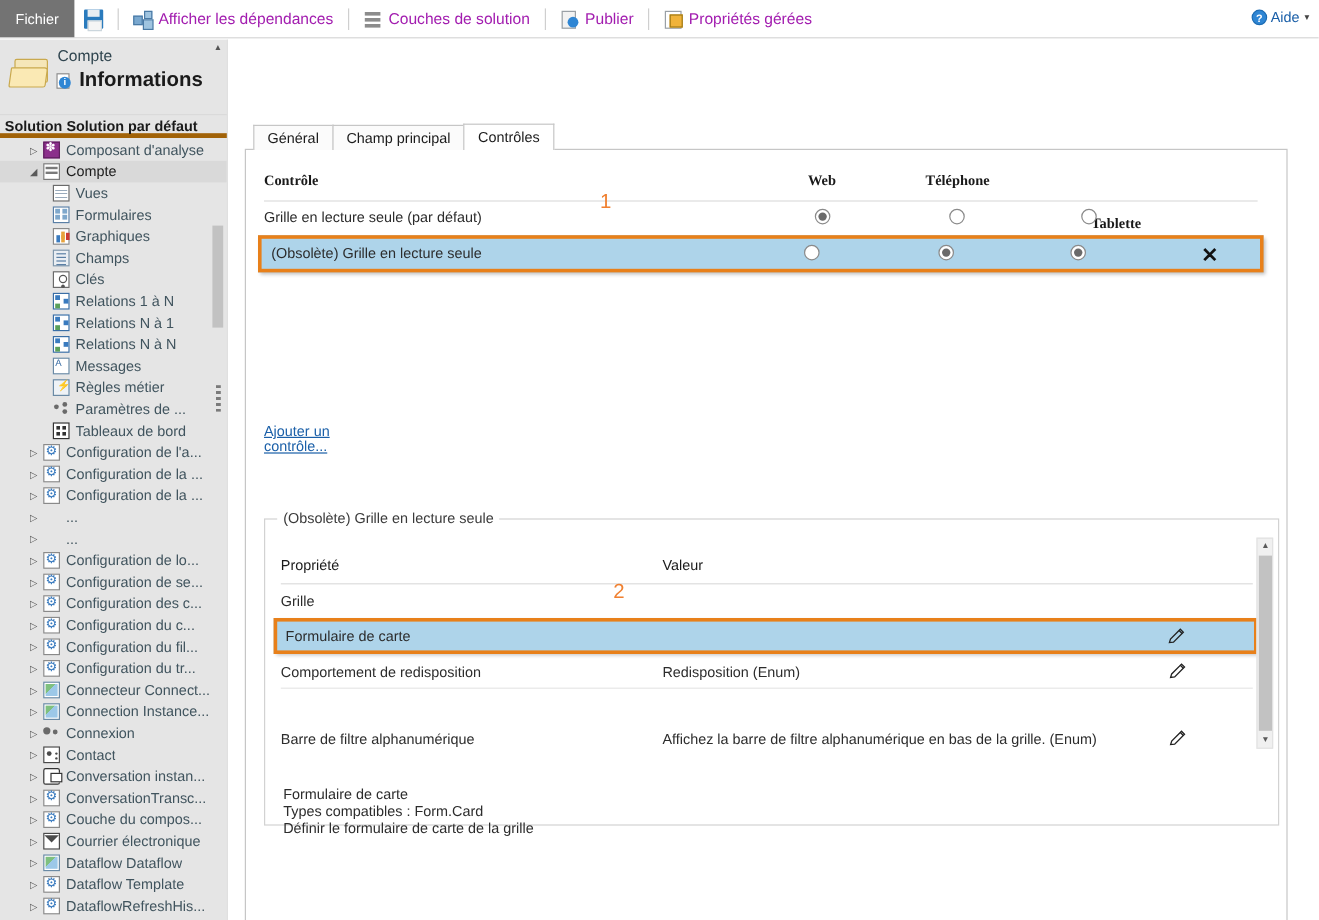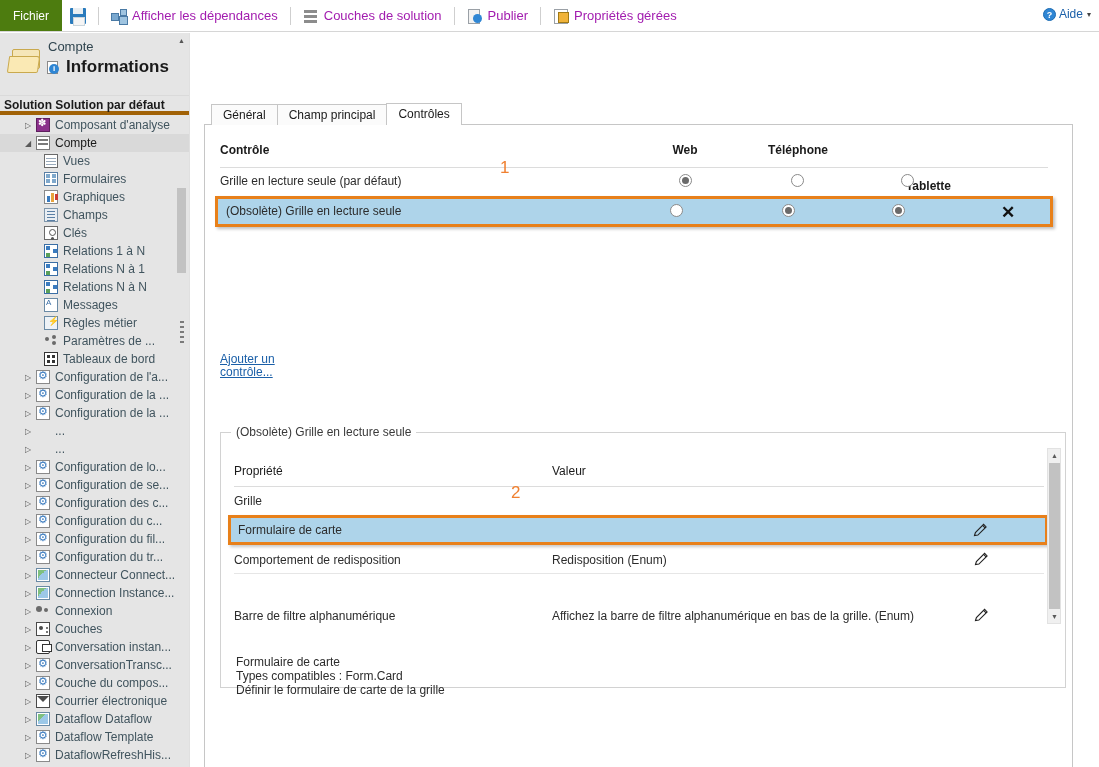--- a/index.html
+++ b/index.html
@@ -14,21 +14,21 @@
   }
   #app { position: relative; width: 1099px; height: 767px; background:#fff; }
 
   
   .ribbon {
     position: absolute; left:0; top:0; width:1099px; height:32px;
     background:#ffffff; border-bottom:1px solid #d6d6d6;
   }
   .file-tab {
     position:absolute; left:0; top:0; width:62px; height:31px;
-    background:#4d7c0f; color:#fff; font-size:12px;
+    background:#737373; color:#fff; font-size:12px;
     display:flex; align-items:center; justify-content:center;
   }
   .ribbon-items {
     position:absolute; left:66px; top:0; height:31px;
     display:flex; align-items:center;
   }
   .rb-sep { width:1px; height:18px; background:#cfcfcf; margin:0 8px; }
   .rb-item { display:flex; align-items:center; height:31px; padding:0 4px; cursor:default; }
   .rb-item .lbl { margin-left:5px; font-size:13px; color:#a21caf; white-space:nowrap; }
   .rb-icon { width:16px; height:16px; display:inline-block; position:relative; flex:0 0 16px; }
@@ -194,21 +194,21 @@
 
   .panel {
     position:absolute; left:13px; top:91px; width:869px; height:658px;
     border:1px solid #c6c6c6; background:#fff;
   }
   .panel-inner { position:absolute; left:0; top:0; right:0; bottom:0; }
 
   
   .ctl-head {
     position:absolute; left:15px; top:18px; width:828px; height:22px;
-    font-size:12px; font-weight:bold; color:#1a1a1a;
+    font-size:12px; font-weight:bold; color:#1a1a1a;font-family:Liberation Serif, serif;
   }
   .ctl-head .c-ctrl { position:absolute; left:0; top:0; }
   .ctl-head .c-web { position:absolute; left:425px; top:0; width:80px; text-align:center; }
   .ctl-head .c-tel { position:absolute; left:533px; top:0; width:90px; text-align:center; }
   .ctl-head .c-tab { position:absolute; left:645px; top:0; width:86px; text-align:right;margin-top:36px; }
 
   .hr-line { position:absolute; left:15px; width:828px; height:1px; background:#dcdcdc; }
 
   .ctl-row {
     position:absolute; left:15px; width:828px; height:26px;
@@ -493,21 +493,21 @@
             <span class="tl">Connection Instance...</span>
           </div>
           <div class="tn d1">
             <span class="arr">▷</span>
             <span class="ti i-cnx"></span>
             <span class="tl">Connexion</span>
           </div>
           <div class="tn d1">
             <span class="arr">▷</span>
             <span class="ti i-contact"></span>
-            <span class="tl">Couches</span>
+            <span class="tl">Contact</span>
           </div>
           <div class="tn d1">
             <span class="arr">▷</span>
             <span class="ti i-chat"></span>
             <span class="tl">Conversation instan...</span>
           </div>
           <div class="tn d1">
             <span class="arr">▷</span>
             <span class="ti i-cfg"></span>
             <span class="tl">ConversationTransc...</span>

